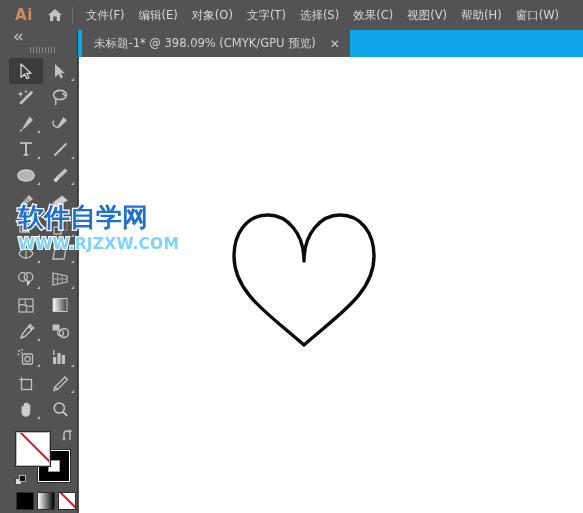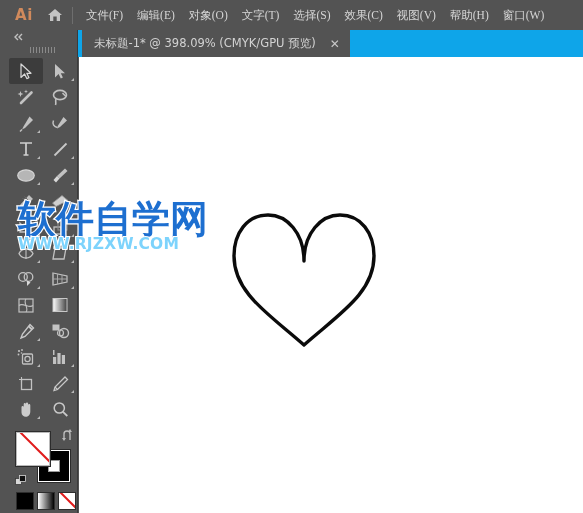--- a/index.html
+++ b/index.html
@@ -22,21 +22,21 @@
     width: 32px; text-align: center;
     color: #d18a5c; font-size: 15px; font-weight: bold;
     letter-spacing: 0.5px;
   }
   .home-icon {
     width: 30px; display: flex; align-items: center; justify-content: center;
   }
   .menu-divider {
     width: 1px; height: 17px; background: #6e6e6e; margin: 0 6px 0 2px;
   }
-  .menu-items { display: flex; align-items: flex-end; font-family: Liberation Serif, serif; }
+  .menu-items { display: flex; align-items: flex-end; }
   .menu-item {
     color: #d6d6d6; font-size: 11.5px;
     padding: 4px 7px; white-space: nowrap; cursor: default;
   }
 
   
   .tabbar {
     position: absolute; left: 70px; top: 30px;
     width: 513px; height: 27px;
     background: #0ea5e9;
@@ -168,22 +168,22 @@
   .heart-wrap { position: absolute; left: 0; top: 0; }
 
   
   .watermark {
     position: absolute; left: 10px; top: 203px;
     width: 165px;
     pointer-events: none;
     user-select: none;
   }
   .wm-cn {
-    font-family: Liberation Sans, sans-serif;
-    font-size: 38px; font-weight: bold;
+    font-family: Liberation Mono, monospace;
+    font-size: 26px; font-weight: bold;
     color: #1d6fd0;
     -webkit-text-stroke: 2.5px #ffffff;
     paint-order: stroke fill;
     letter-spacing: 0px;
     line-height: 32px;
     white-space: nowrap;
   }
   .wm-url {
     font-family: "DejaVu Sans", "Liberation Sans", sans-serif;
     font-size: 15.5px; font-weight: bold;

